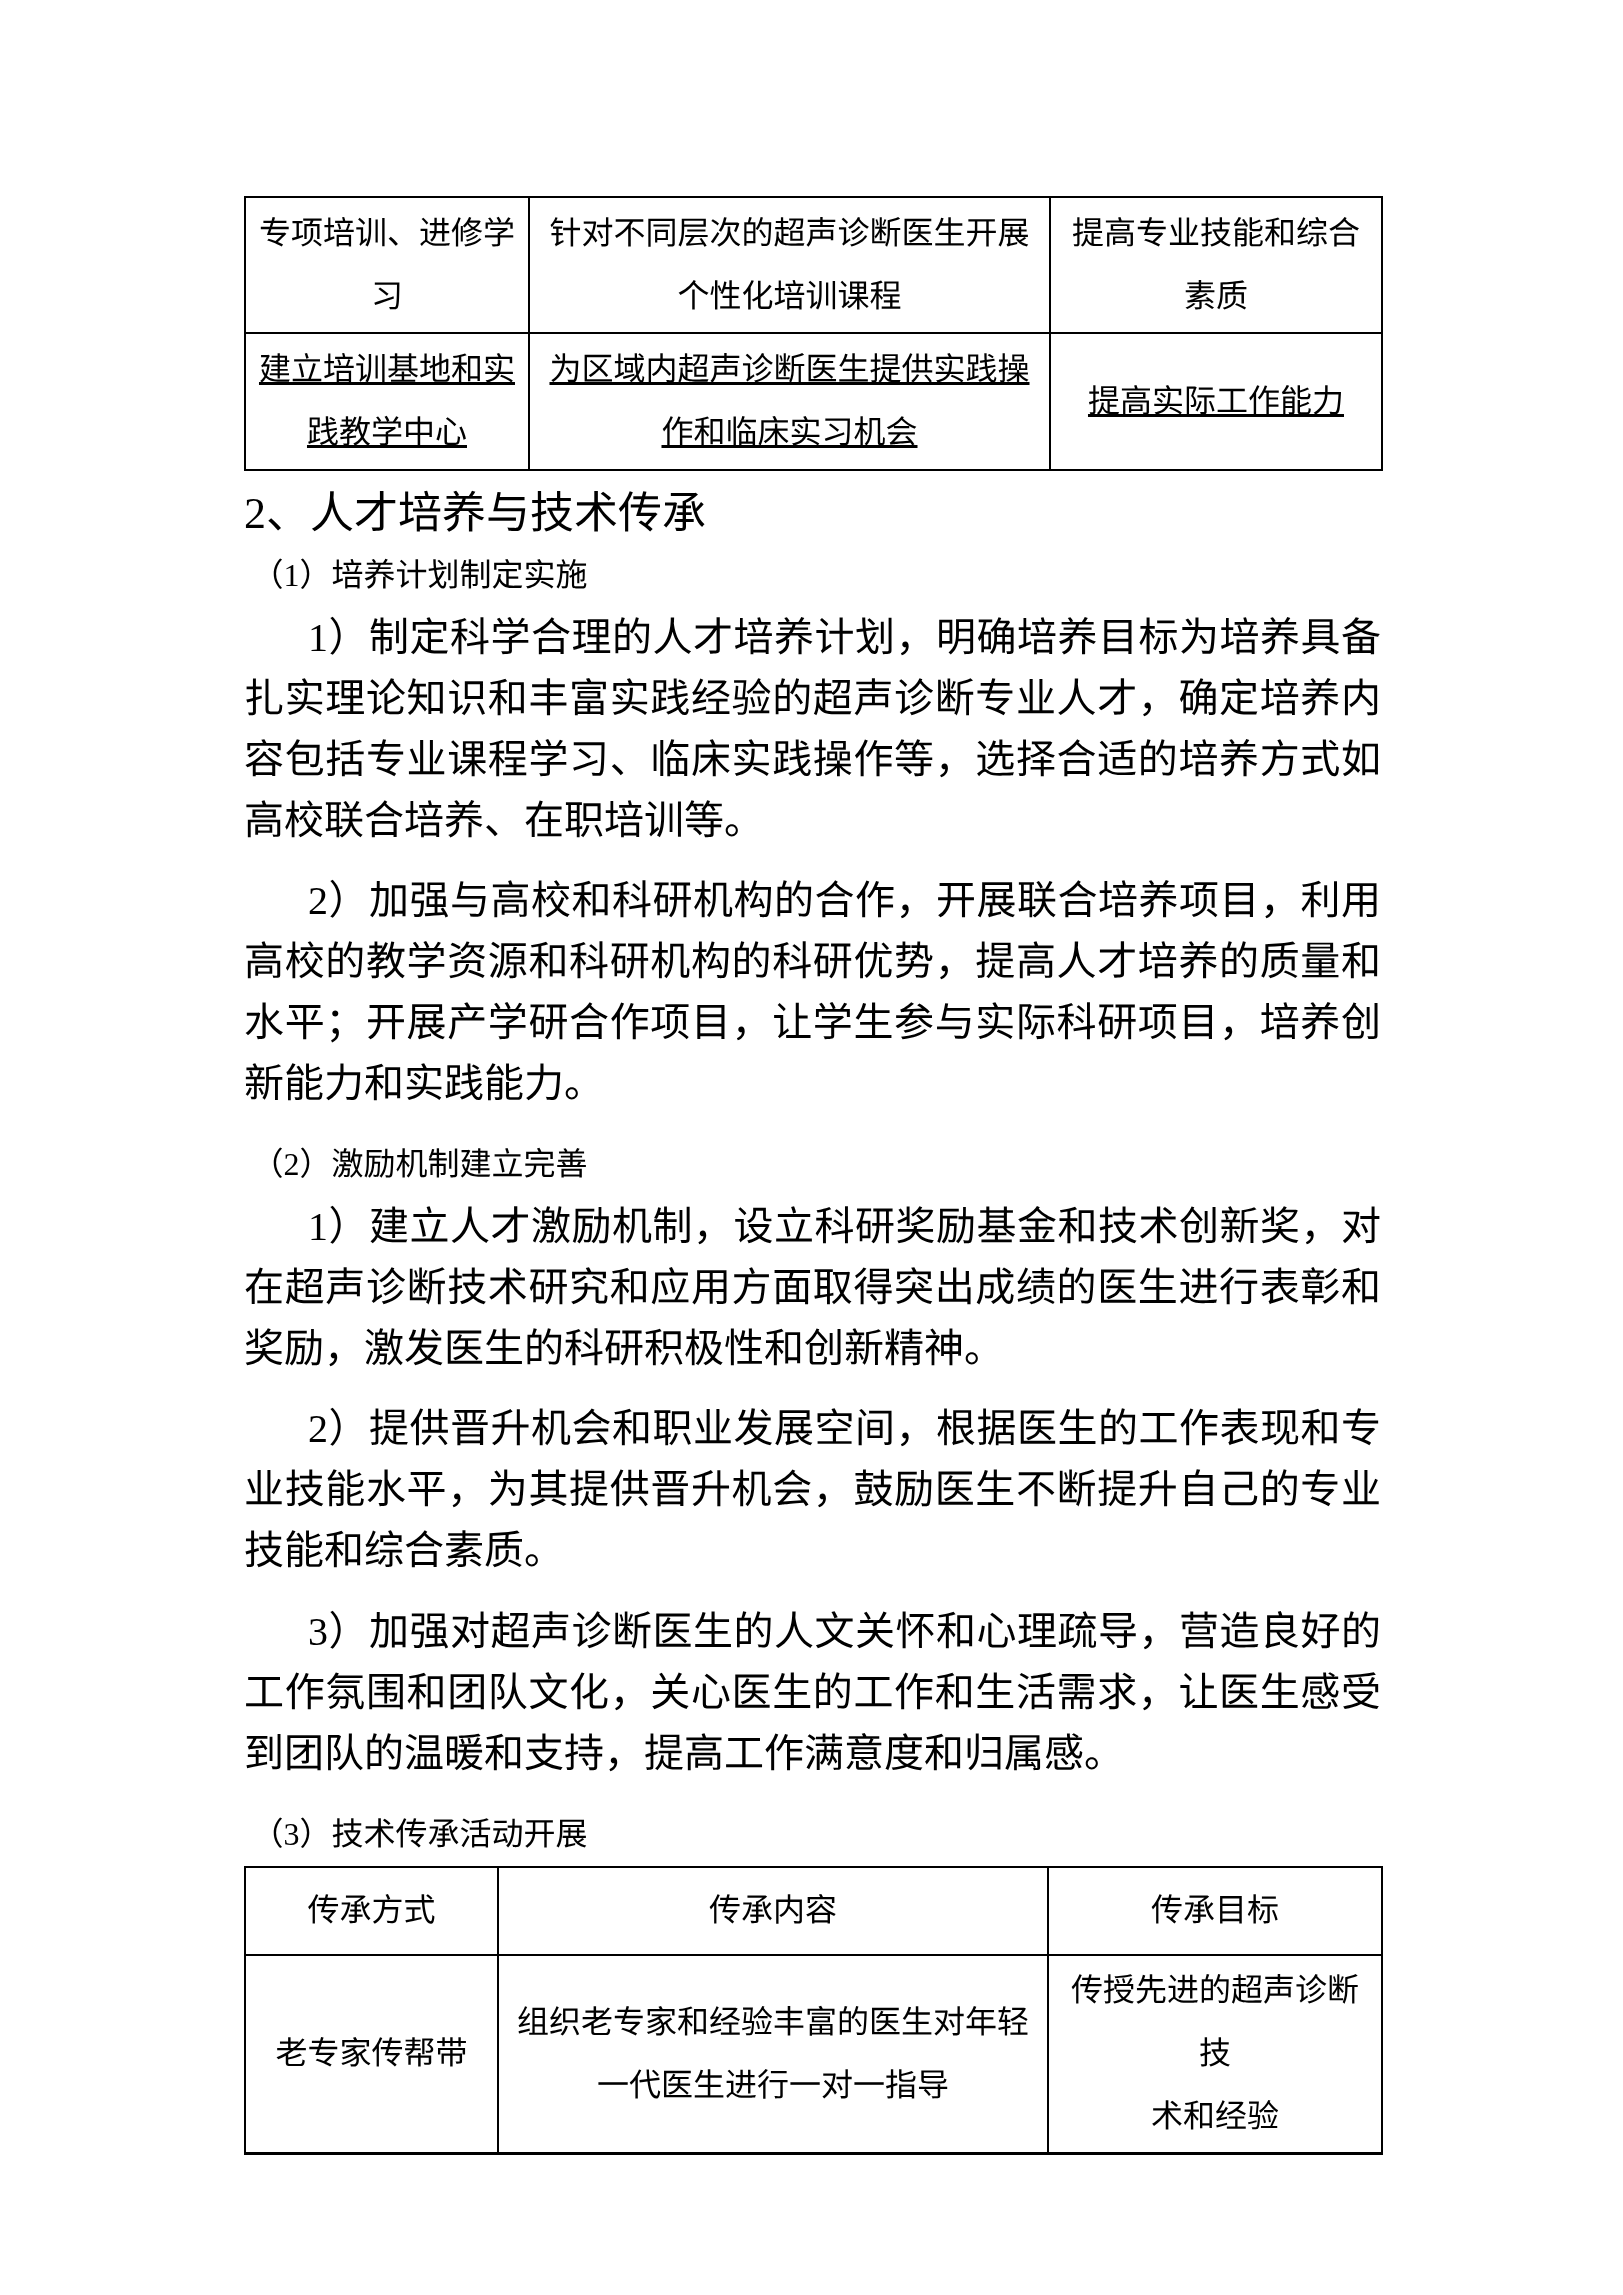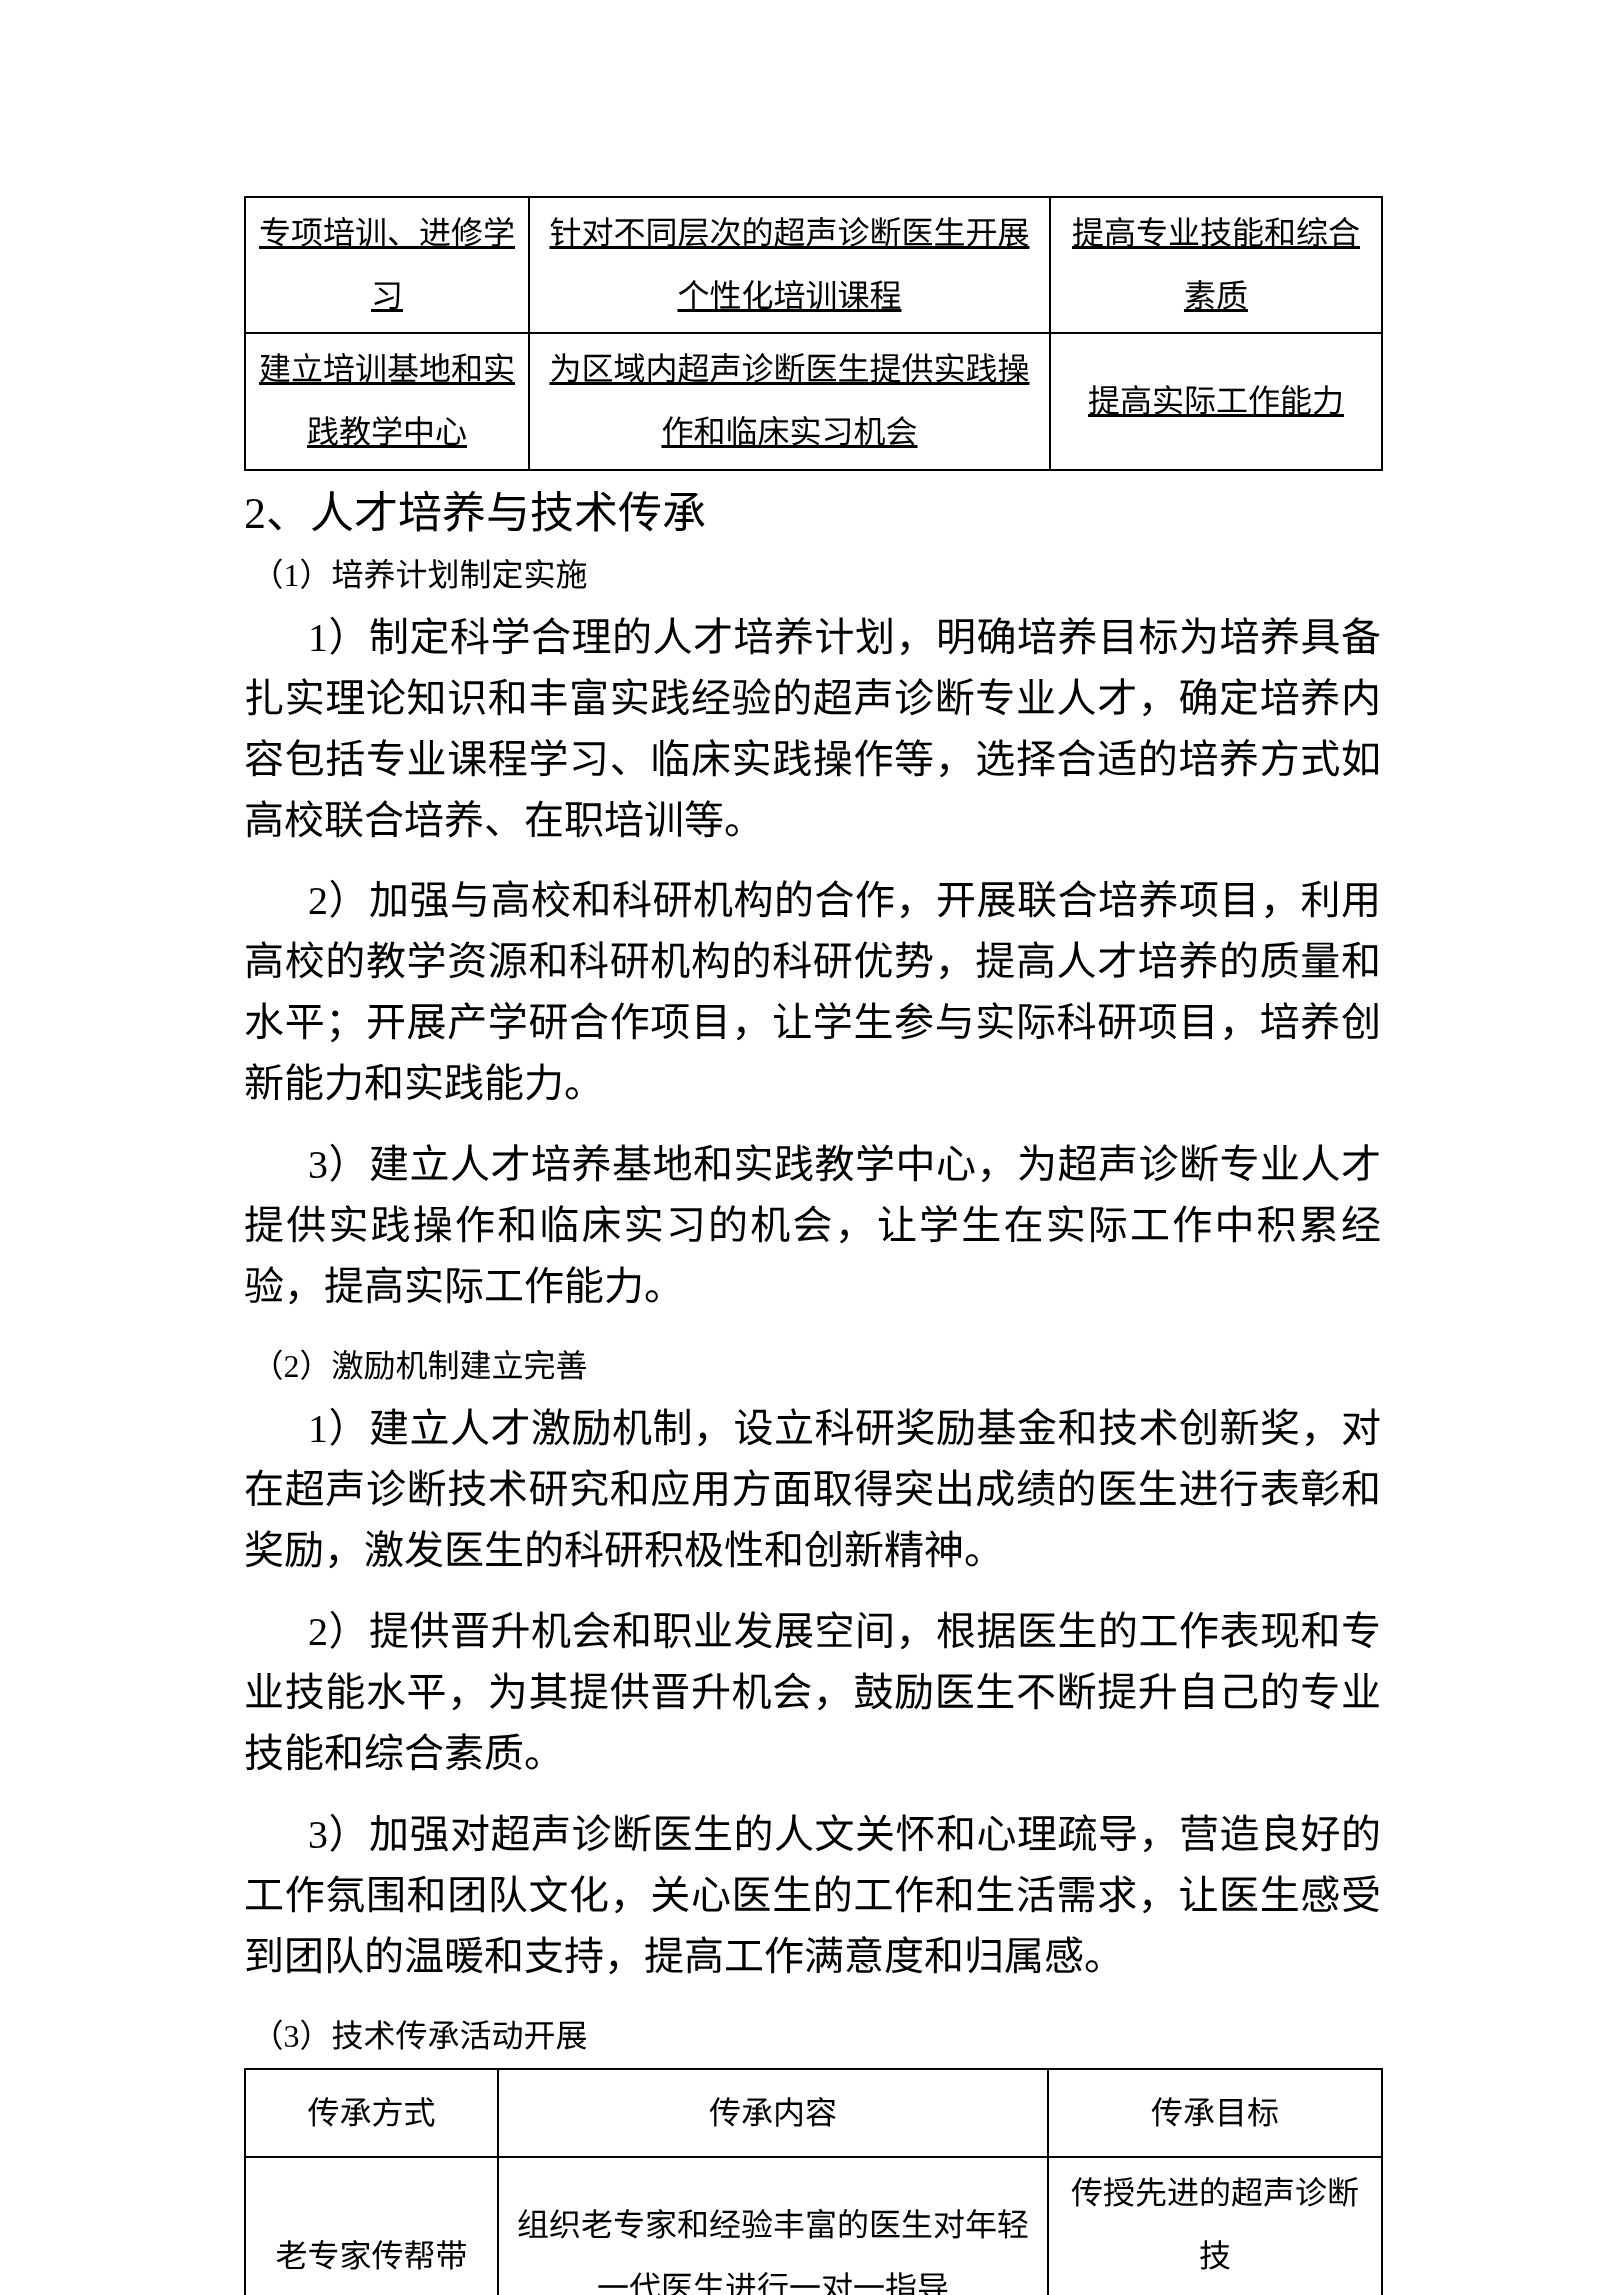--- a/index.html
+++ b/index.html
@@ -19,21 +19,21 @@
   #table-training{border-top-width:2px;}
   #table-inheritance{border-bottom-width:3.9px;}
   td,th{
     border:2px solid #000;
     padding:3.9px 6.5px;
     text-align:center;vertical-align:middle;
     font-size:32px;font-weight:normal;line-height:63px;
     white-space:pre-line;
     overflow:hidden;
   }
-  #table-training tr.r1{height:126px;text-decoration:underline;}
+  #table-training tr.r1{height:126px;}
   #table-training tr.r2{height:137px;text-decoration:underline;}
   #table-inheritance tr.hdr{height:88px;}
   #table-inheritance tr.r1{height:130px;}
   
   .h-num{
     font-size:44px;line-height:61px;font-weight:normal;
     margin:11.8px 0 0 0;
   }
   .h-sub{
     font-size:32px;line-height:61px;font-weight:normal;
@@ -75,21 +75,20 @@
         <td>提高实际工作能力</td>
       </tr>
     </tbody>
   </table>
 
   <div class="h-num">2、人才培养与技术传承</div>
 
   <div class="h-sub">（1）培养计划制定实施</div>
   <p class="body">1）制定科学合理的人才培养计划，明确培养目标为培养具备扎实理论知识和丰富实践经验的超声诊断专业人才，确定培养内容包括专业课程学习、临床实践操作等，选择合适的培养方式如高校联合培养、在职培训等。</p>
   <p class="body">2）加强与高校和科研机构的合作，开展联合培养项目，利用高校的教学资源和科研机构的科研优势，提高人才培养的质量和水平；开展产学研合作项目，让学生参与实际科研项目，培养创新能力和实践能力。</p>
-  <p class="body">3）建立人才培养基地和实践教学中心，为超声诊断专业人才提供实践操作和临床实习的机会，让学生在实际工作中积累经验，提高实际工作能力。</p>
 
   <div class="h-sub">（2）激励机制建立完善</div>
   <p class="body">1）建立人才激励机制，设立科研奖励基金和技术创新奖，对在超声诊断技术研究和应用方面取得突出成绩的医生进行表彰和奖励，激发医生的科研积极性和创新精神。</p>
   <p class="body">2）提供晋升机会和职业发展空间，根据医生的工作表现和专业技能水平，为其提供晋升机会，鼓励医生不断提升自己的专业技能和综合素质。</p>
   <p class="body">3）加强对超声诊断医生的人文关怀和心理疏导，营造良好的工作氛围和团队文化，关心医生的工作和生活需求，让医生感受到团队的温暖和支持，提高工作满意度和归属感。</p>
 
   <div class="h-sub">（3）技术传承活动开展</div>
 
   <table id="table-inheritance" class="doc-table">
     <colgroup>

